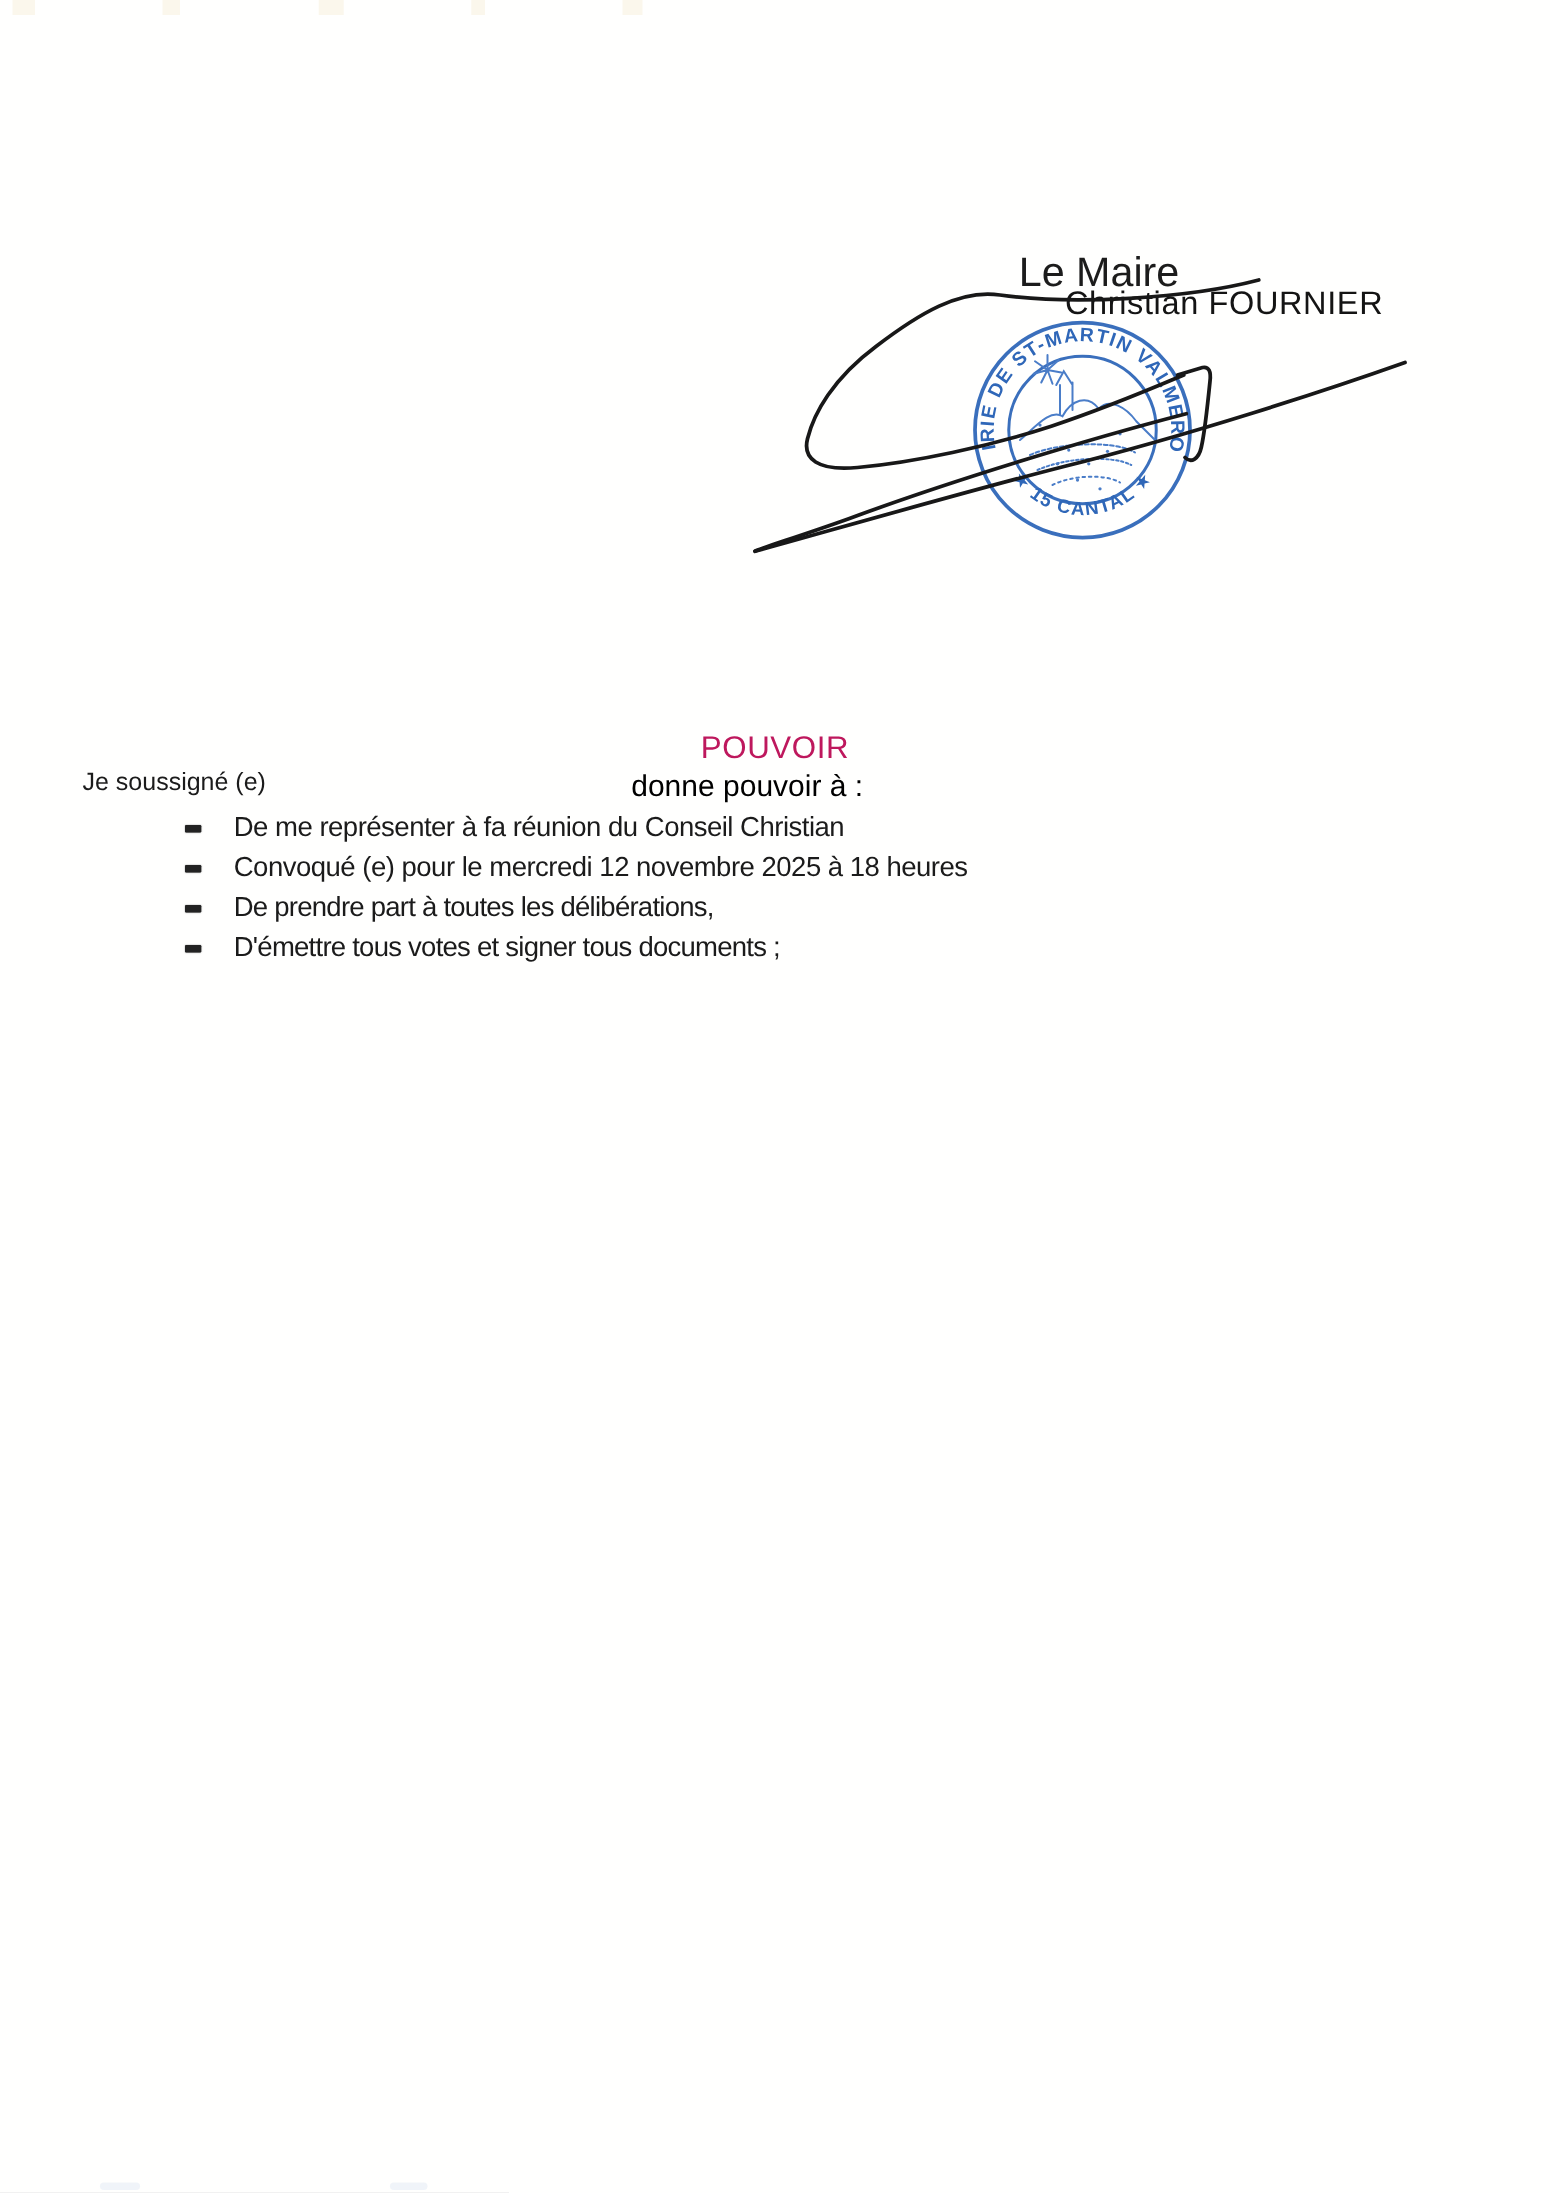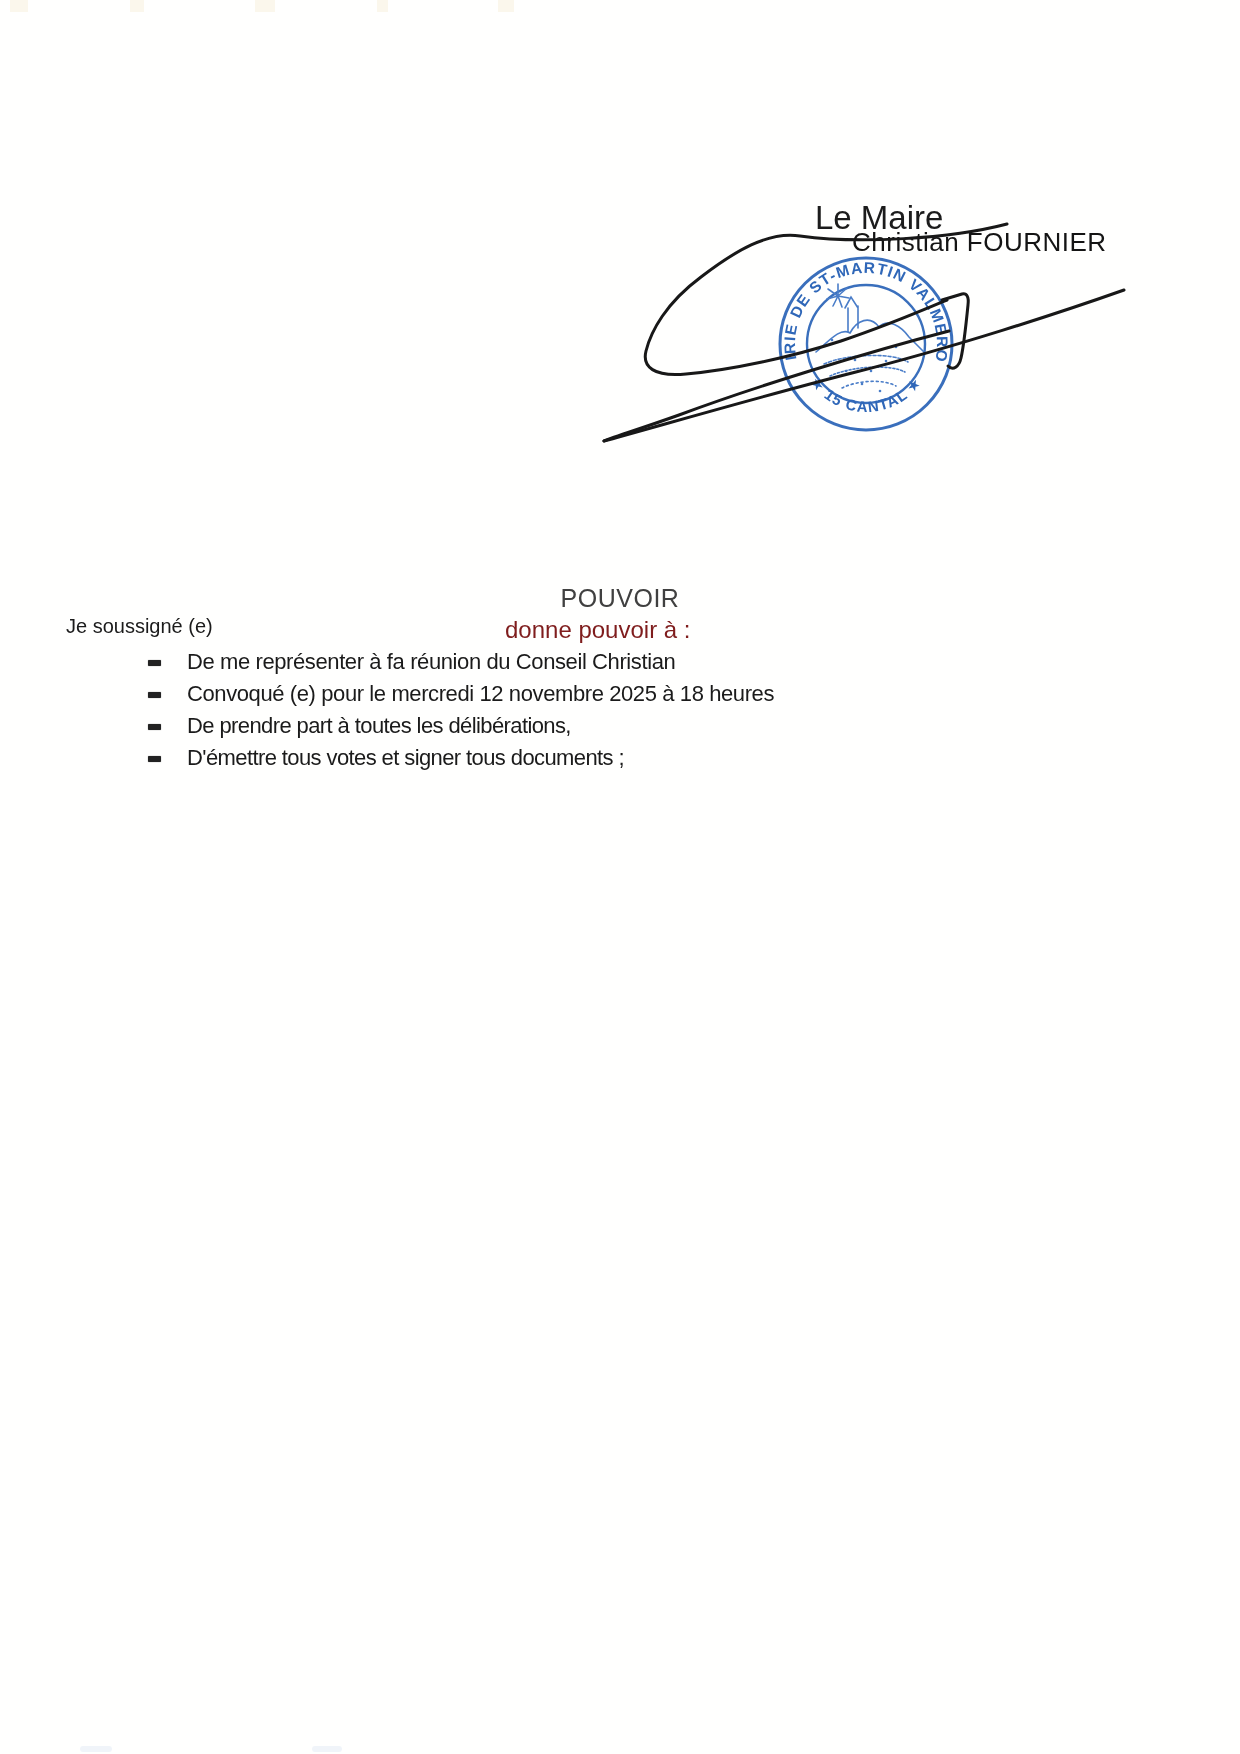--- a/index.html
+++ b/index.html
@@ -15,23 +15,23 @@
   .abs{position:absolute;}
   
   .scan-mark{position:absolute;top:0;height:12px;background:#faf5e7;opacity:.8;}
   .scan-smudge{position:absolute;height:6px;background:#eef3f8;opacity:.9;border-radius:3px;}
 
   .maire-line{left:815px;top:199px;font-size:33px;color:#1c1c1c;}
   .name-line{left:815px;top:227px;font-size:26px;color:#141414;letter-spacing:.5px;margin-left:37px;}
 
   .sig-svg{left:455px;top:170px;pointer-events:none;}
 
-  .pouvoir-title{left:0;top:584px;width:1240px;text-align:center;font-size:25px;color:#404040;letter-spacing:.5px;}
+  .pouvoir-title{left:0;top:584px;width:1240px;text-align:center;font-size:25px;color:#be185d;letter-spacing:.5px;}
   .intro-left{left:66px;top:615px;font-size:20px;color:#1b1b1b;}
-  .intro-center{left:505px;top:616px;font-size:24px;color:#7f1d1d;}
+  .intro-center{left:505px;top:616px;font-size:24px;color:#000000;}
 
   .pv-item{position:absolute;left:148px;height:26px;font-size:22px;letter-spacing:-0.4px;color:#1b1b1b;white-space:nowrap;}
   .pv-item .marker{
     position:absolute;left:0;top:11px;width:13px;height:6px;
     background:#222;border-radius:1px;box-shadow:0 0 1px #555;
   }
   .pv-item .txt{position:absolute;left:39px;top:0;}
   .pv-item.bold .txt{font-weight:400;letter-spacing:-0.6px;}
   .i1{top:649px}.i2{top:681px}.i3{top:713px}.i4{top:745px}
 </style>

